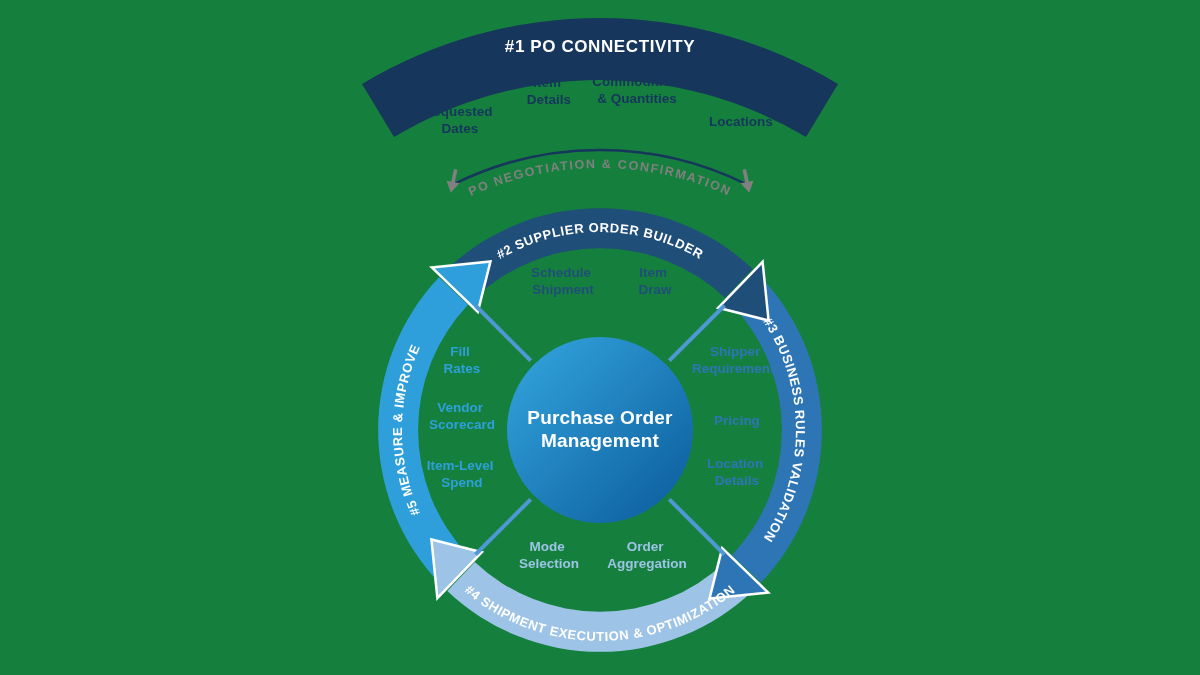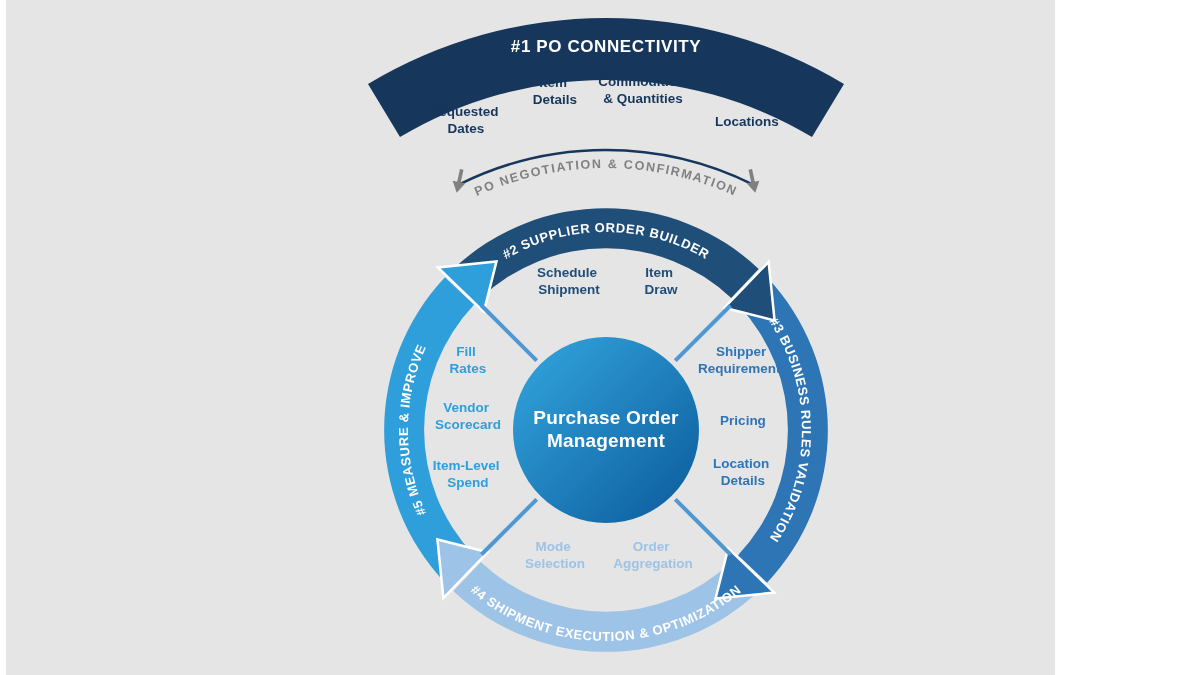--- a/index.html
+++ b/index.html
@@ -1,16 +1,16 @@
 <!DOCTYPE html>
 <html><head>
 <meta charset="utf-8">
 <style>
   html,body{margin:0;padding:0;background:#ffffff;}
-  .stage{position:relative;width:1049px;height:675px;background:#e5e5e5;overflow:hidden;margin-left:6px;}
+  .stage{position:relative;width:1200px;height:675px;background:#15803d;overflow:hidden;}
   svg text{font-family:"Liberation Sans","DejaVu Sans",sans-serif;font-weight:700;}
   .mid{text-anchor:middle;}
   .banner-title{font-size:17px;letter-spacing:.6px;}
   .banner-item{font-size:13.5px;}
   .subtitle{font-size:12.5px;letter-spacing:1.6px;}
   .arc-label{font-size:13px;letter-spacing:.6px;}
   .quad-item{font-size:13.5px;}
   .center-label{font-size:19px;letter-spacing:.2px;}
 </style>
 </head>

